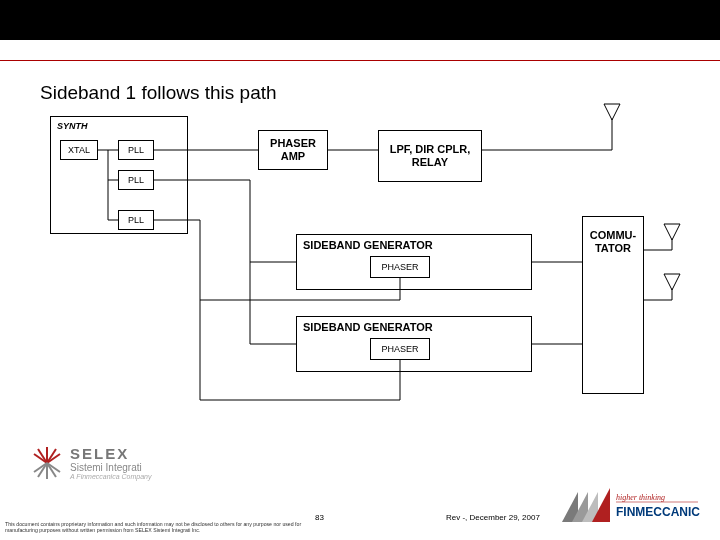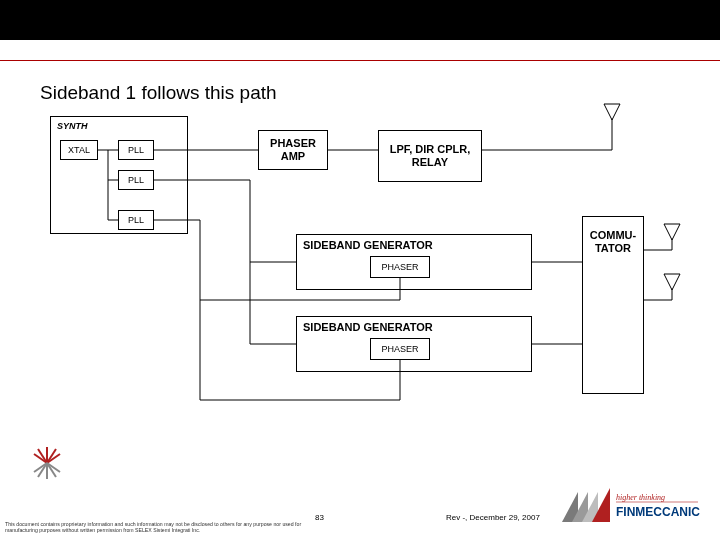--- a/index.html
+++ b/index.html
@@ -138,20 +138,25 @@
       </g>
       <g stroke="#888" stroke-width="2" fill="none">
         <path d="M17 17 L30 26"></path>
           <path d="M17 17 L26 31"></path>
           <path d="M17 17 L17 33"></path>
         <path d="M17 17 L8 31"></path>
           <path d="M17 17 L4 26"></path>
       </g>
     </svg>
   </span>
+  <span class="selex-txt">
+    <div class="l1">SELEX</div>
+    <div class="l2">Sistemi Integrati</div>
+    <div class="l3">A Finmeccanica Company</div>
+  </span>
 </div>
 
 <div class="disclaimer">This document contains proprietary information and such information may not be disclosed to others for any purpose nor used for manufacturing purposes without written permission from SELEX Sistemi Integrati Inc.</div>
 <div class="pgnum">83</div>
 <div class="revdate">Rev -, December 29, 2007</div>
 
 <div class="logoR">
   <svg width="150" height="46" viewBox="0 0 150 46">
     <g>
       <polygon points="12,36 28,6 28,36" fill="#7a7a7a"></polygon>

